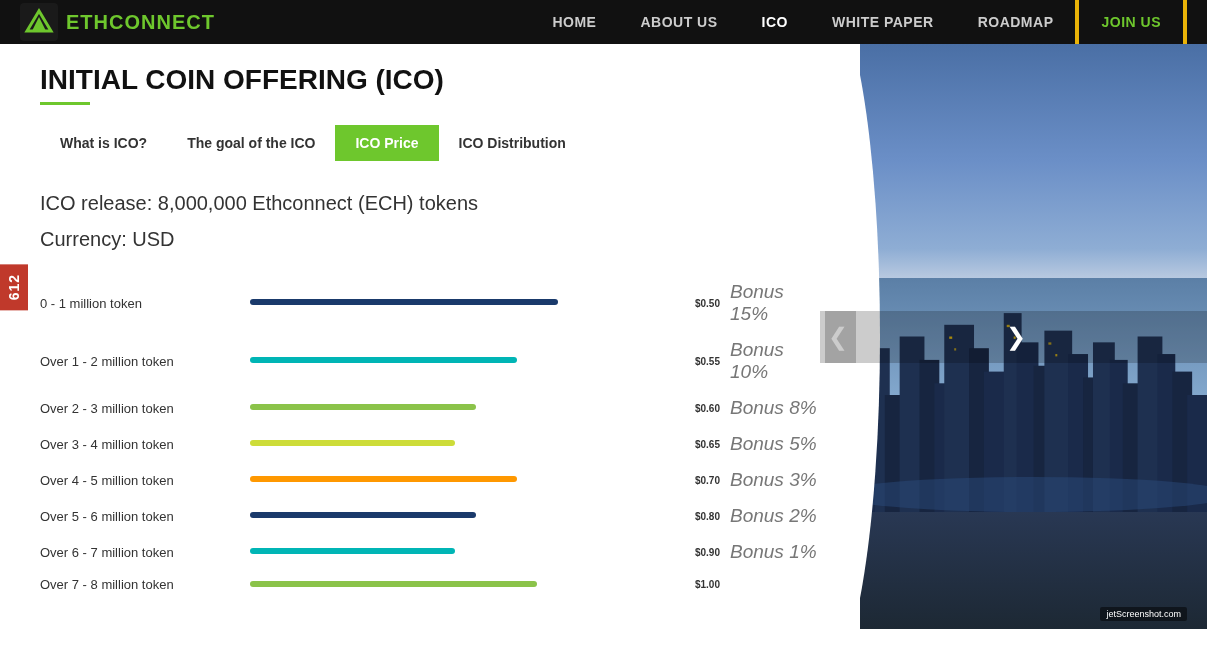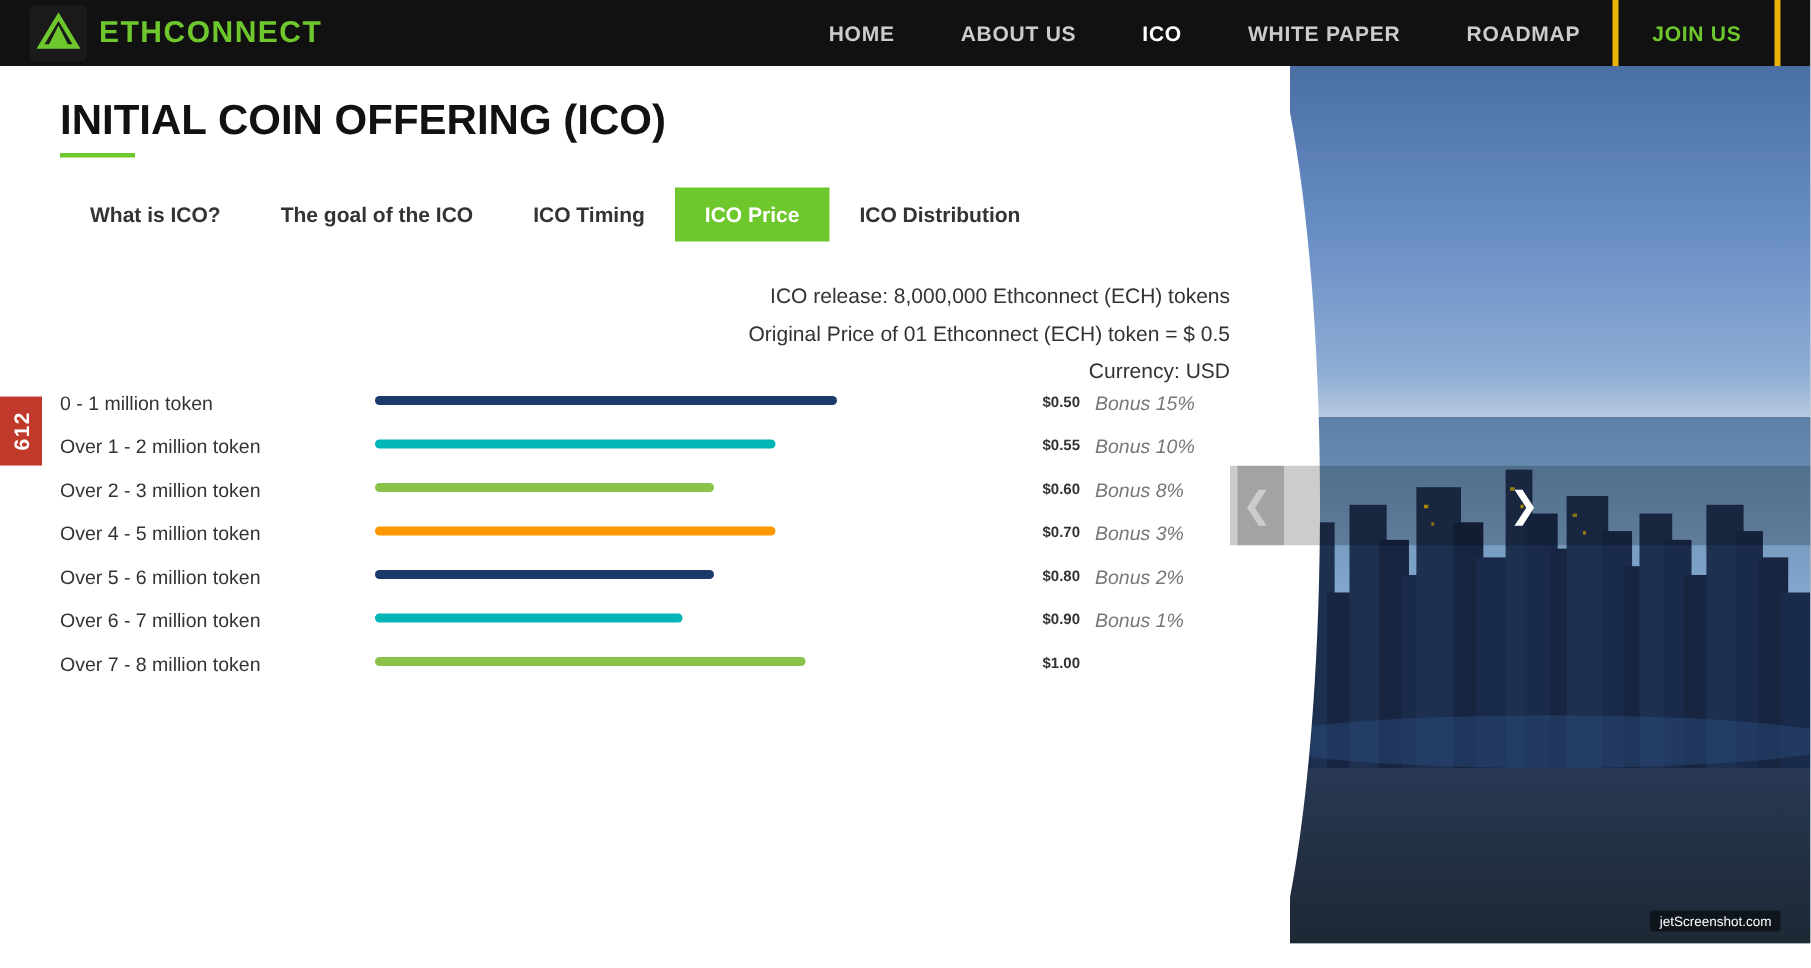--- a/index.html
+++ b/index.html
@@ -121,24 +121,25 @@
       border: none;
       background: none;
     }
     .tab.active {
       background: #6ec72d;
       color: #fff;
     }
 
     
     .info-text {
-      text-align: right;
+      text-align: left;
       color: #333;
-      font-size: 14px;
+      font-size: 20px;
       line-height: 1.8;
+      margin-bottom: 24px;
     }
 
     
     .price-table {
       width: 100%;
     }
     .price-row {
       display: flex;
       align-items: center;
       margin-bottom: 14px;
@@ -165,21 +166,21 @@
     .row-price {
       width: 50px;
       font-size: 10px;
       font-weight: bold;
       color: #333;
       text-align: right;
       flex-shrink: 0;
     }
     .row-bonus {
       width: 90px;
-      font-size: 13px;
+      font-size: 19px;
       color: #777;
       font-style: italic;
       flex-shrink: 0;
     }
 
     
     .image-area {
       flex: 1;
       position: relative;
       overflow: hidden;
@@ -273,28 +274,26 @@
   <div class="side-tab">612</div>
 
   <div class="content-area">
 
     <h1 class="page-title">INITIAL COIN OFFERING (ICO)</h1>
     <div class="title-underline"></div>
 
     <div class="tabs">
       <button class="tab">What is ICO?</button>
       <button class="tab">The goal of the ICO</button>
-      <button class="tab">ICO Timing</button>
       <button class="tab active">ICO Price</button>
       <button class="tab">ICO Distribution</button>
     </div>
 
     <div class="info-text">
       <div>ICO release: 8,000,000 Ethconnect (ECH) tokens</div>
-      <div>Original Price of 01 Ethconnect (ECH) token = $ 0.5</div>
       <div>Currency: USD</div>
     </div>
 
     <div class="price-table" id="price-table">
     <div class="price-row">
           <span class="row-label">0 - 1 million token</span>
           <div class="bar-container">
             <div class="bar" style="width: 75%; background: rgb(26, 58, 107);"></div>
           </div>
           <span class="row-price">$0.50</span>
@@ -308,20 +307,28 @@
           <span class="row-price">$0.55</span>
           <span class="row-bonus">Bonus 10%</span>
         </div>
         <div class="price-row">
           <span class="row-label">Over 2 - 3 million token</span>
           <div class="bar-container">
             <div class="bar" style="width: 55%; background: rgb(139, 195, 74);"></div>
           </div>
           <span class="row-price">$0.60</span>
           <span class="row-bonus">Bonus 8%</span>
+        </div>
+        <div class="price-row">
+          <span class="row-label">Over 3 - 4 million token</span>
+          <div class="bar-container">
+            <div class="bar" style="width: 50%; background: rgb(205, 220, 57);"></div>
+          </div>
+          <span class="row-price">$0.65</span>
+          <span class="row-bonus">Bonus 5%</span>
         </div>
         <div class="price-row">
           <span class="row-label">Over 4 - 5 million token</span>
           <div class="bar-container">
             <div class="bar" style="width: 65%; background: rgb(255, 152, 0);"></div>
           </div>
           <span class="row-price">$0.70</span>
           <span class="row-bonus">Bonus 3%</span>
         </div>
         <div class="price-row">

